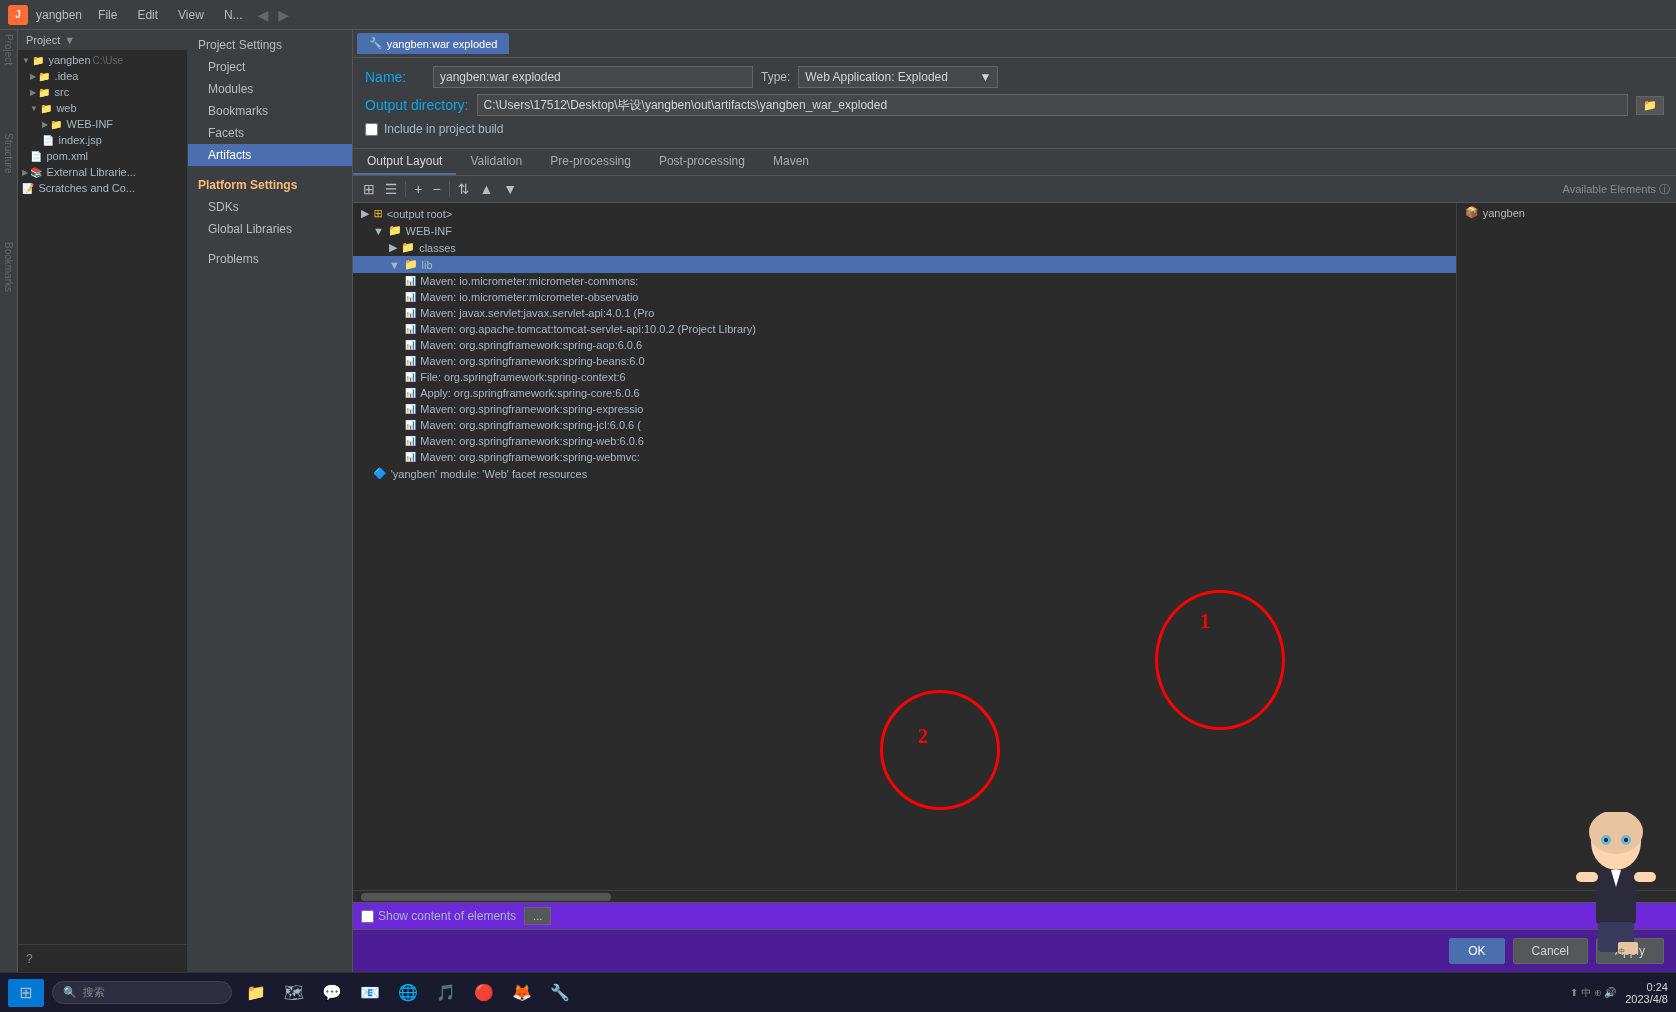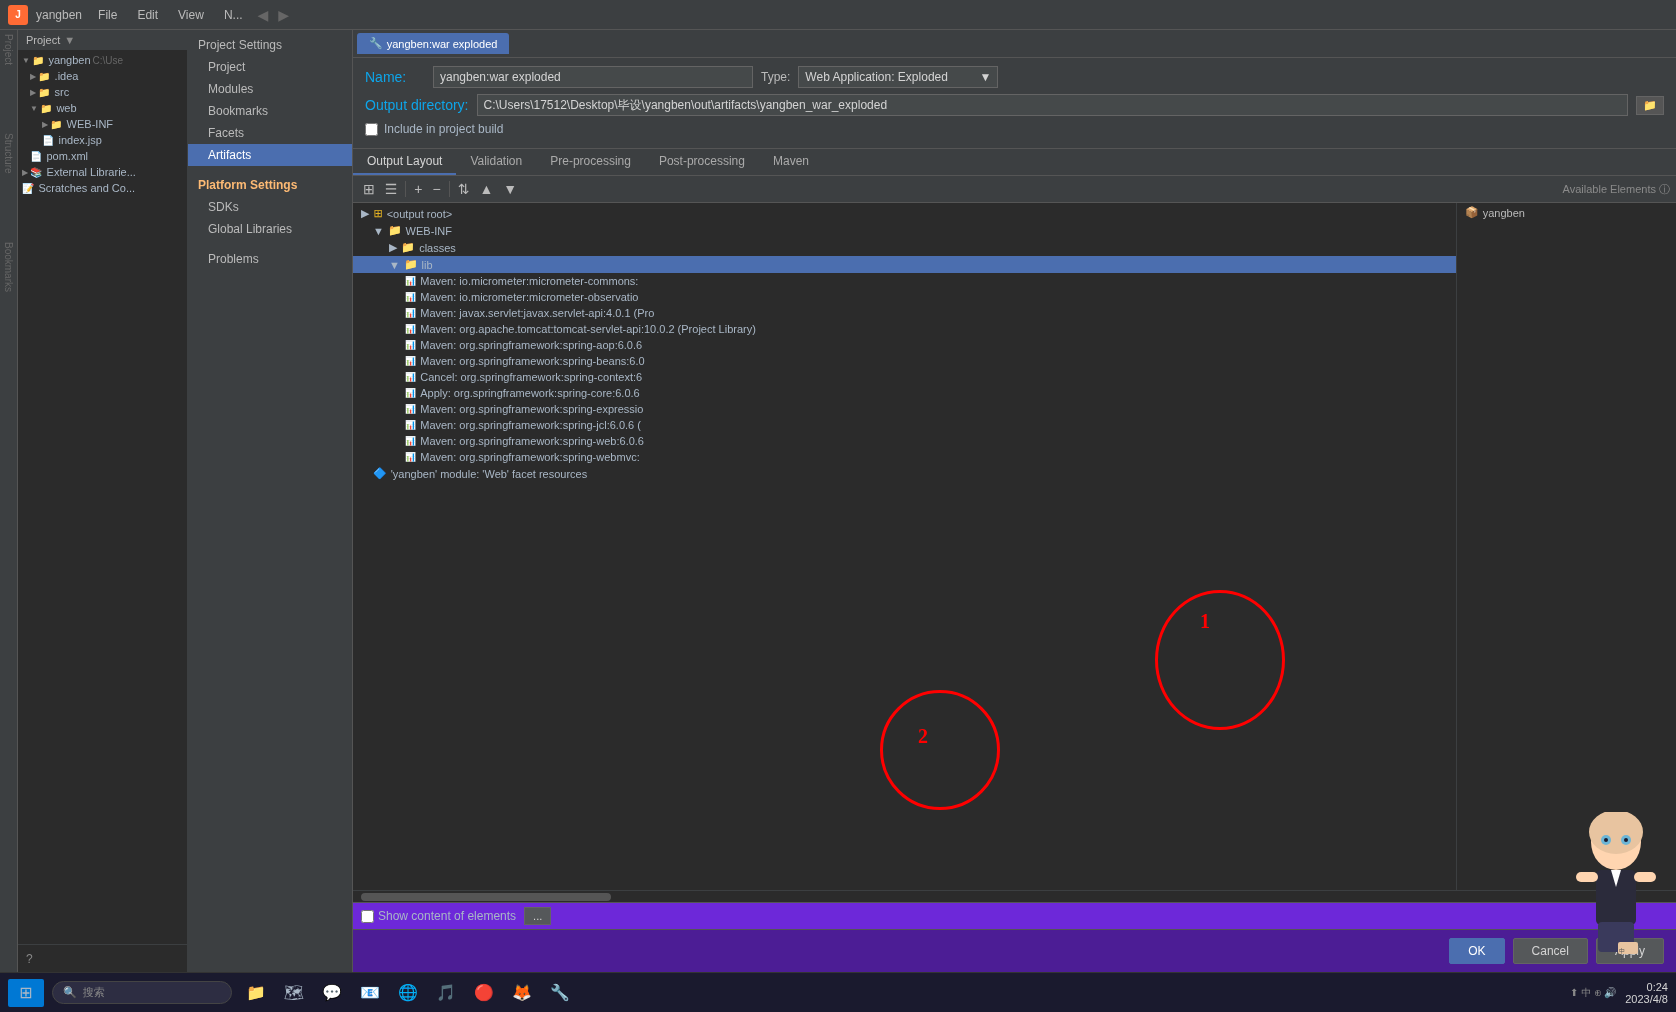--- a/index.html
+++ b/index.html
@@ -671,21 +671,21 @@
             <div class="output-tree-item output-indent-3">
               <span class="maven-icon" style="color:#cc7a00; margin-right:4px;">📊</span>
               <span>Maven: org.springframework:spring-aop:6.0.6</span>
             </div>
             <div class="output-tree-item output-indent-3">
               <span class="maven-icon" style="color:#cc7a00; margin-right:4px;">📊</span>
               <span>Maven: org.springframework:spring-beans:6.0</span>
             </div>
             <div class="output-tree-item output-indent-3">
               <span class="maven-icon" style="color:#cc7a00; margin-right:4px;">📊</span>
-              <span>Cancel: org.springframework:spring-context:6</span>
+              <span>File: org.springframework:spring-context:6</span>
             </div>
             <div class="output-tree-item output-indent-3">
               <span class="maven-icon" style="color:#cc7a00; margin-right:4px;">📊</span>
               <span>Apply: org.springframework:spring-core:6.0.6</span>
             </div>
             <div class="output-tree-item output-indent-3">
               <span class="maven-icon" style="color:#cc7a00; margin-right:4px;">📊</span>
               <span>Maven: org.springframework:spring-expressio</span>
             </div>
             <div class="output-tree-item output-indent-3">

